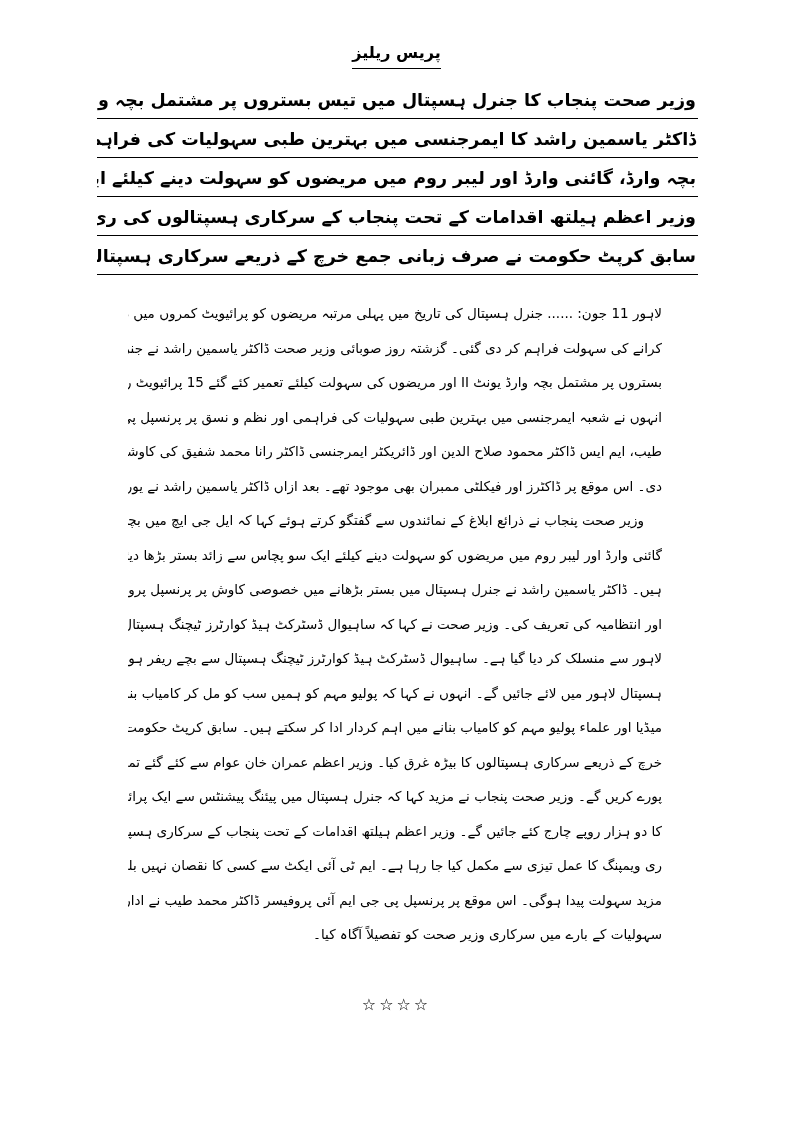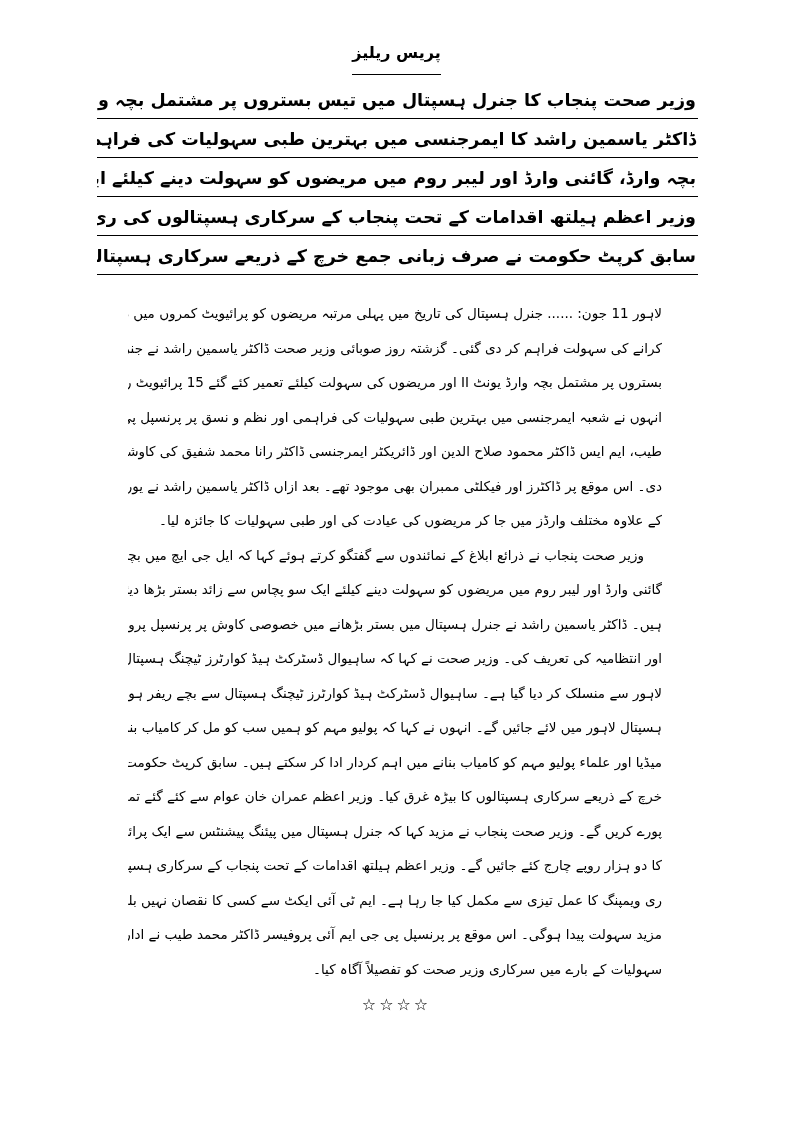--- a/index.html
+++ b/index.html
@@ -6,21 +6,21 @@
   body {
     width: 793px; height: 1122px; position: relative; overflow: hidden;
     font-family: "DejaVu Sans", sans-serif; color: #000;
   }
   .page { position: absolute; left: 0; top: 0; width: 793px; height: 1122px; }
   .title {
     position: absolute; left: 0; width: 793px; top: 42px;
     text-align: center; direction: rtl;
     font-size: 16px; font-weight: bold; line-height: 22px;
   }
-  .title span { border-bottom: 1.5px solid #000; padding-bottom: 12px; }
+  .title span { border-bottom: 1.5px solid #000; padding-bottom: 6px; }
   .headlines { position: absolute; left: 97px; width: 601px; top: 82px; direction: rtl; }
   .headline {
     height: 37px; border-bottom: 1.5px solid #000; box-sizing: border-box;
     font-size: 17.5px; font-weight: bold; line-height: 37px;
     white-space: nowrap; overflow: hidden; text-align: justify;
     text-align-last: justify;
     padding: 0 2px;
   }
   .headline + .headline { margin-top: 2px; }
   .body-text {
@@ -57,21 +57,20 @@
   </div>
 
   <div class="body-text">
     <div class="para">
       <span class="line">لاہور 11 جون: ...... جنرل ہسپتال کی تاریخ میں پہلی مرتبہ مریضوں کو پرائیویٹ کمروں میں داخل ہو کر علاج</span>
       <span class="line">کرانے کی سہولت فراہم کر دی گئی۔ گزشتہ روز صوبائی وزیر صحت ڈاکٹر یاسمین راشد نے جنرل ہسپتال میں تیس</span>
       <span class="line">بستروں پر مشتمل بچہ وارڈ یونٹ II اور مریضوں کی سہولت کیلئے تعمیر کئے گئے 15 پرائیویٹ رومز کا افتتاح کیا۔</span>
       <span class="line">انہوں نے شعبہ ایمرجنسی میں بہترین طبی سہولیات کی فراہمی اور نظم و نسق پر پرنسپل پی جی ایم آئی پروفیسر ڈاکٹر محمد</span>
       <span class="line">طیب، ایم ایس ڈاکٹر محمود صلاح الدین اور ڈائریکٹر ایمرجنسی ڈاکٹر رانا محمد شفیق کی کاوشوں کو سراہا اور شاباش</span>
       <span class="line">دی۔ اس موقع پر ڈاکٹرز اور فیکلٹی ممبران بھی موجود تھے۔ بعد ازاں ڈاکٹر یاسمین راشد نے یورولوجی ڈیپارٹمنٹ</span>
-      <span class="line last">کے علاوہ مختلف وارڈز میں جا کر مریضوں کی عیادت کی اور طبی سہولیات کا جائزہ لیا۔</span>
     </div>
     <div class="para">
       <span class="line indent">وزیر صحت پنجاب نے ذرائع ابلاغ کے نمائندوں سے گفتگو کرتے ہوئے کہا کہ ایل جی ایچ میں بچہ وارڈ،</span>
       <span class="line">گائنی وارڈ اور لیبر روم میں مریضوں کو سہولت دینے کیلئے ایک سو پچاس سے زائد بستر بڑھا دیئے گئے</span>
       <span class="line">ہیں۔ ڈاکٹر یاسمین راشد نے جنرل ہسپتال میں بستر بڑھانے میں خصوصی کاوش پر پرنسپل پروفیسر ڈاکٹر محمد طیب</span>
       <span class="line">اور انتظامیہ کی تعریف کی۔ وزیر صحت نے کہا کہ ساہیوال ڈسٹرکٹ ہیڈ کوارٹرز ٹیچنگ ہسپتال کو چلڈرن ہسپتال</span>
       <span class="line">لاہور سے منسلک کر دیا گیا ہے۔ ساہیوال ڈسٹرکٹ ہیڈ کوارٹرز ٹیچنگ ہسپتال سے بچے ریفر ہو کر چلڈرن</span>
       <span class="line">ہسپتال لاہور میں لائے جائیں گے۔ انہوں نے کہا کہ پولیو مہم کو ہمیں سب کو مل کر کامیاب بنانا چاہیئے۔</span>
       <span class="line">میڈیا اور علماء پولیو مہم کو کامیاب بنانے میں اہم کردار ادا کر سکتے ہیں۔ سابق کرپٹ حکومت نے صرف زبانی جمع</span>
       <span class="line">خرچ کے ذریعے سرکاری ہسپتالوں کا بیڑہ غرق کیا۔ وزیر اعظم عمران خان عوام سے کئے گئے تمام وعدے</span>

